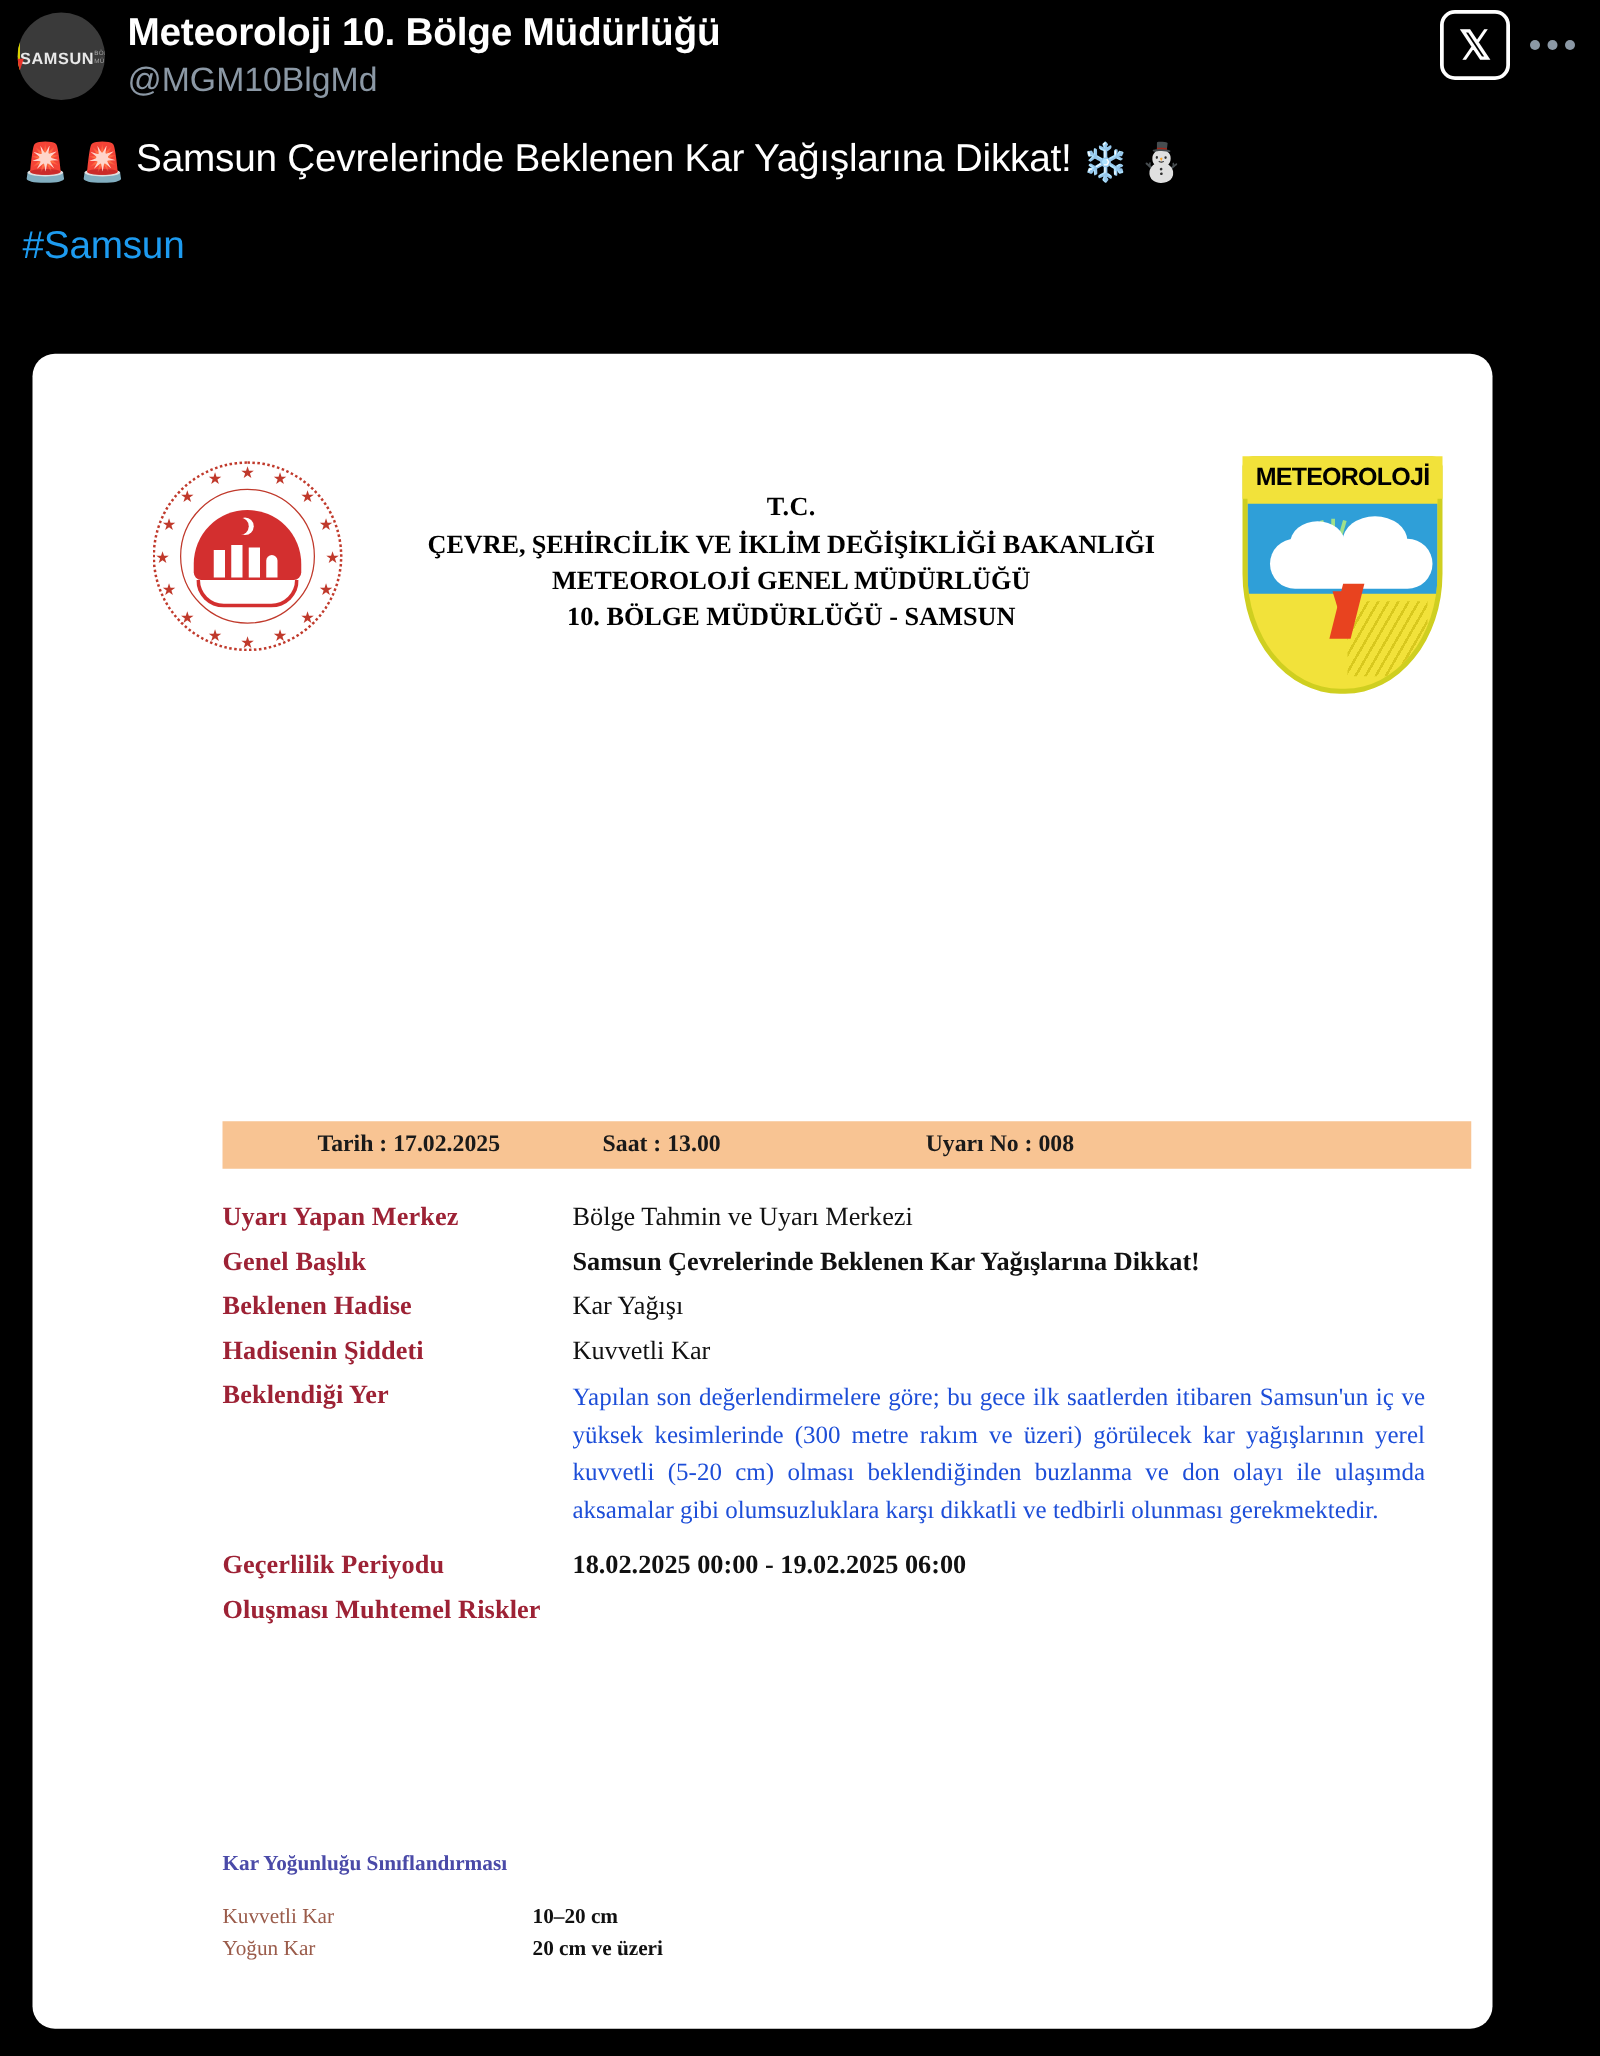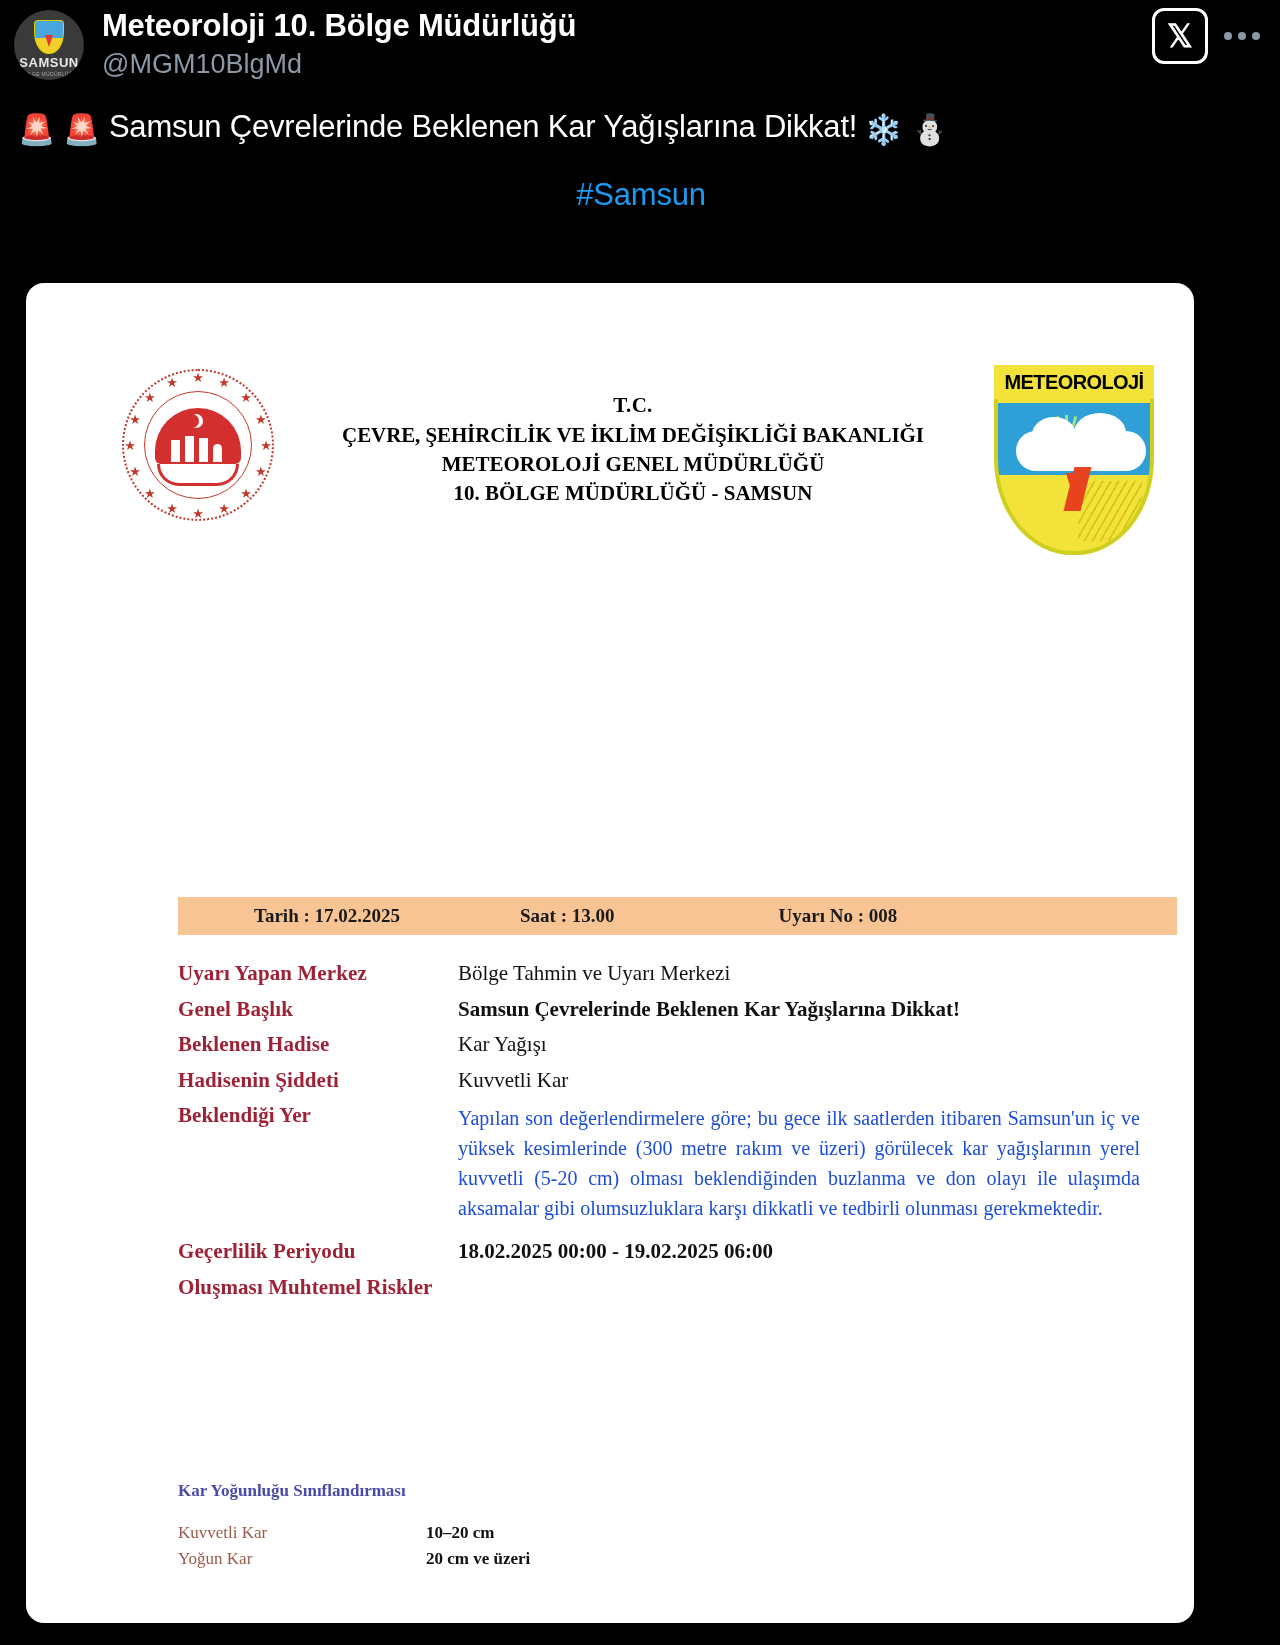--- a/index.html
+++ b/index.html
@@ -13,21 +13,21 @@
 
   
   .tweet-header{
     display:flex; align-items:flex-start;
     padding:6px 16px 0 14px; height:98px; position:relative;
   }
   .avatar{
     width:70px; height:70px; border-radius:50%;
     background:#3a3a3a; flex:0 0 70px; margin-top:4px;
     position:relative; overflow:hidden;
-    display:flex; flex-direction:column; align-items:center; justify-content:center;
+    display:flex; flex-direction:row; align-items:center; justify-content:flex-start;
   }
   .avatar .shield{
     width:30px; height:34px; margin-top:7px;
     background:linear-gradient(#49a6dd 0 52%, #f2d02c 52% 100%);
     border:1.5px solid #d8d200;
     border-radius:4px 4px 14px 14px / 4px 4px 22px 22px;
     position:relative;
   }
   .avatar .shield:after{
     content:""; position:absolute; left:50%; top:45%;
@@ -67,21 +67,21 @@
 
   
   .tweet-text{
     padding:8px 16px 0 18px;
     font-size:31px; line-height:1.35; color:#fff;
     white-space:nowrap; letter-spacing:-.2px;
   }
   .tweet-text .emo{ font-size:30px; vertical-align:-3px;}
   .hashtag{
     padding:26px 16px 0 18px;
-    font-size:31px; color:#1d9bf0; letter-spacing:-.2px;text-align:center;
+    font-size:31px; color:#1d9bf0; letter-spacing:-.2px;
   }
 
   
   .doc-card{
     position:absolute; left:26px; top:283px;
     width:1168px; height:1340px;
     background:#fff; border-radius:18px; overflow:hidden;
     color:#000;
   }
   .doc-inner{ position:relative; width:100%; height:100%;
@@ -207,21 +207,21 @@
   }
 
   
   .band{
     position:absolute; left:152px; top:614px; width:999px; height:38px;
     background:#f8c493;
     display:flex; align-items:center;
   }
   .band .cell{ font-size:19px; font-weight:bold; color:#1a1a1a; }
   .band .c1{ margin-left:76px; }
-  .band .c2{ margin-left:120px; }
+  .band .c2{ margin-left:82px; }
   .band .c3{ margin-left:164px; }
 
   
   .fields{
     position:absolute; left:152px; top:678px; width:990px;
   }
   .frow{ display:flex; align-items:flex-start; margin-bottom:10px; }
   .flabel{
     flex:0 0 280px; color:#9d2235; font-weight:bold; font-size:21px;
     line-height:1.22; letter-spacing:.1px;

